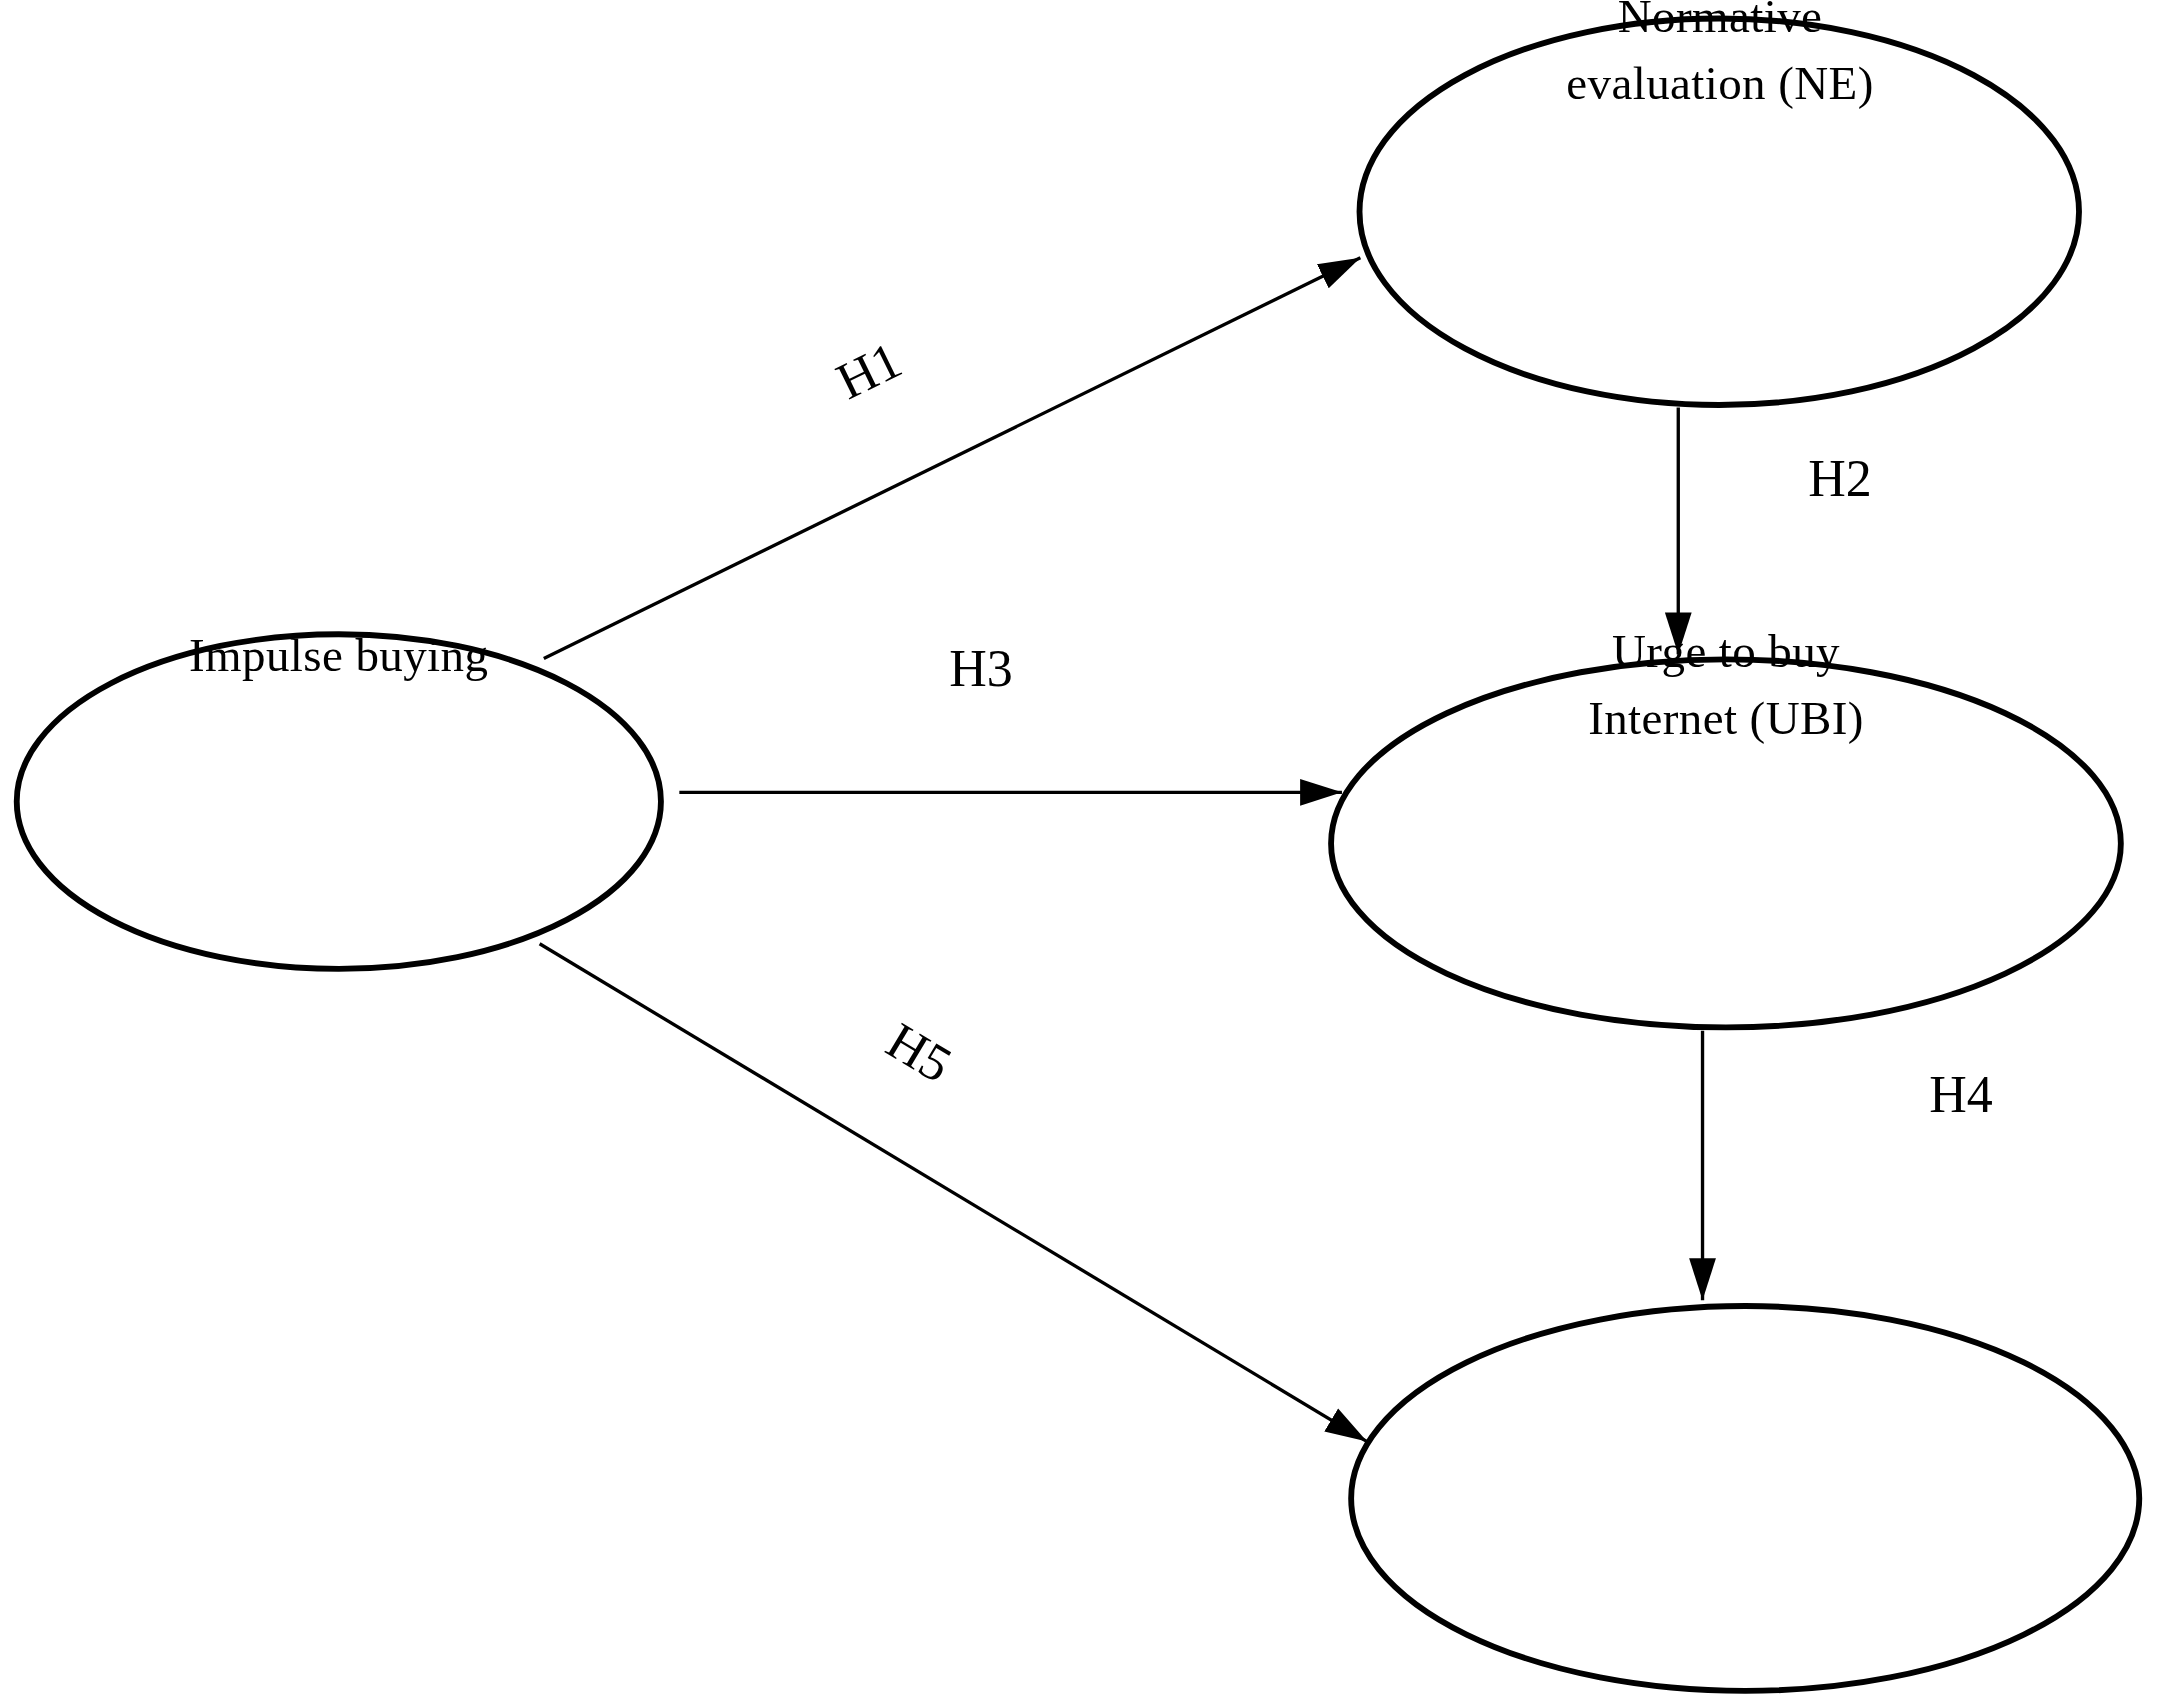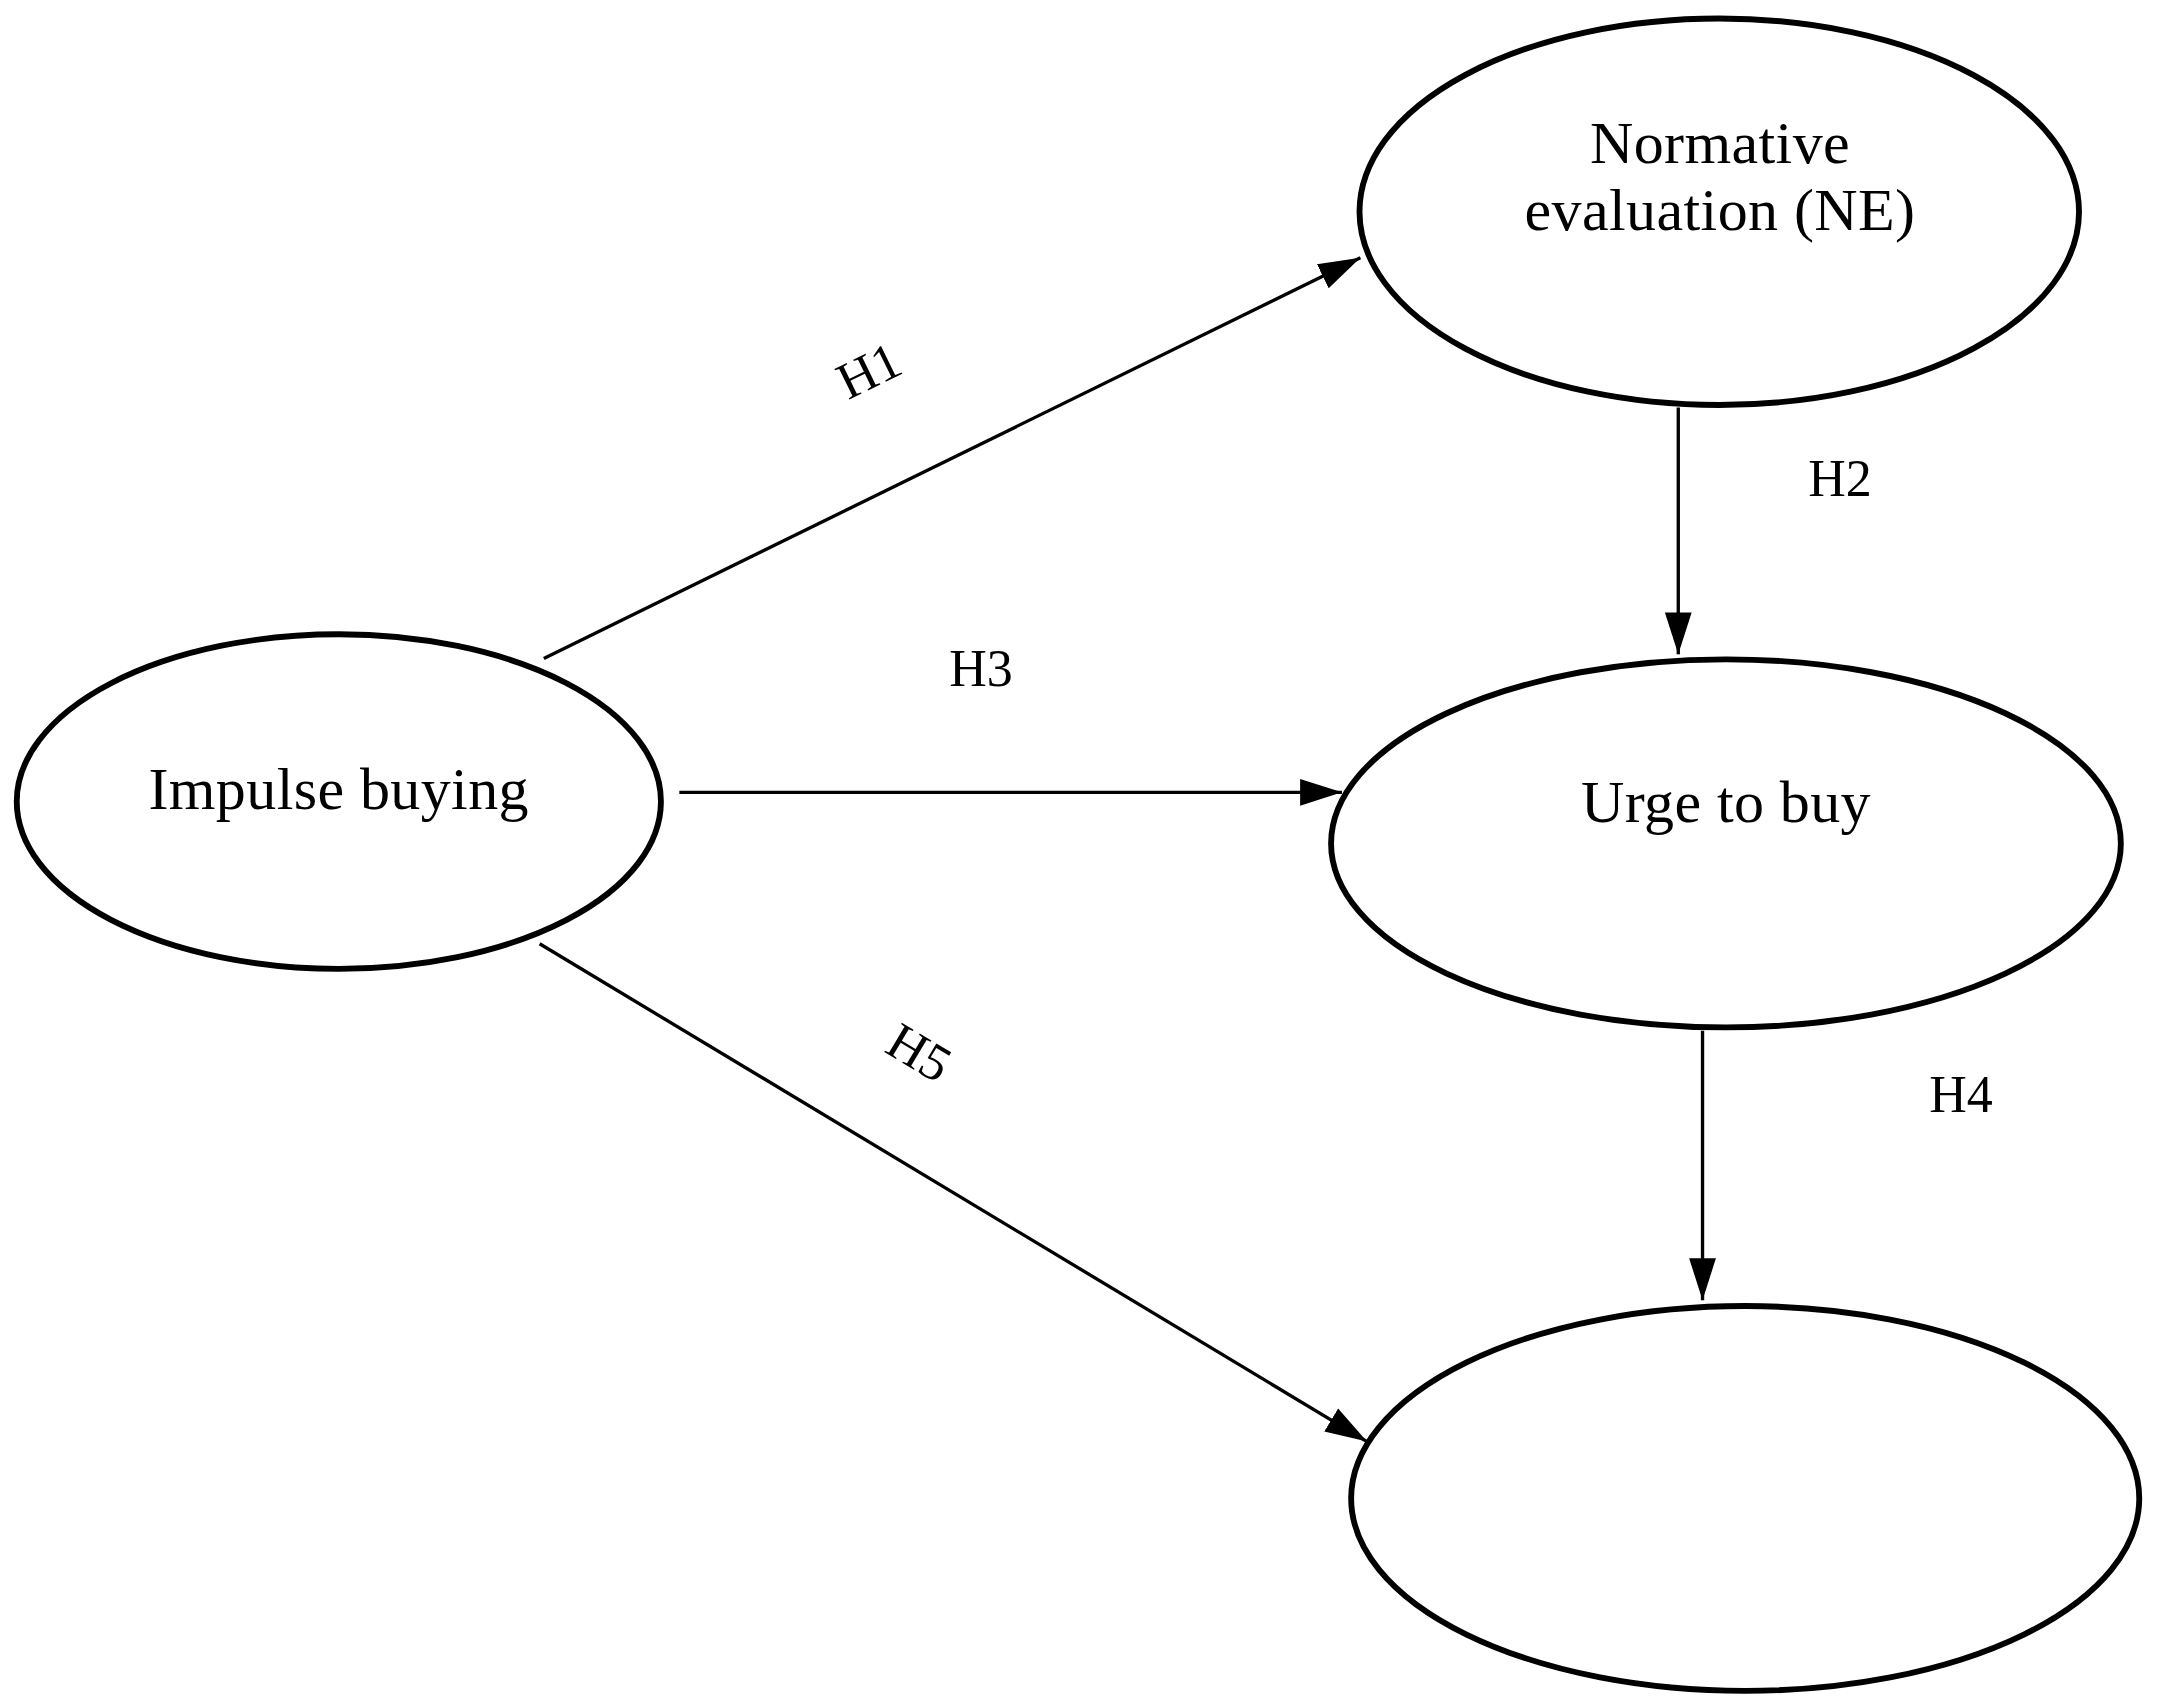--- a/index.html
+++ b/index.html
@@ -21,23 +21,22 @@
     left: 0;
     top: 0;
     width: 2161px;
     height: 1701px;
   }
   .node-label {
     position: absolute;
     display: flex;
     flex-direction: column;
     align-items: center;
-    justify-content: center;
     text-align: center;
-    font-size: 60px;
+    font-size: 47px;
     line-height: 67px;
     letter-spacing: 0.4px;
     pointer-events: none;
   }
   .node-label .line {
     white-space: nowrap;
   }
   .edge-label {
     position: absolute;
     font-size: 52px;
@@ -105,20 +104,21 @@
   <div class="node-label" id="label-ne">
     <div class="inner">
       <div class="line">Normative</div>
       <div class="line">evaluation (NE)</div>
     </div>
   </div>
 
   <div class="node-label" id="label-ubi">
     <div class="inner">
       <div class="line">Urge to buy</div>
+      <div class="line">Internet (UBI)</div>
     </div>
   </div>
 
 
   <div class="edge-label rot-up" id="edge-label-h1">H1</div>
   <div class="edge-label" id="edge-label-h2">H2</div>
   <div class="edge-label" id="edge-label-h3">H3</div>
   <div class="edge-label" id="edge-label-h4">H4</div>
   <div class="edge-label rot-down" id="edge-label-h5">H5</div>
 

